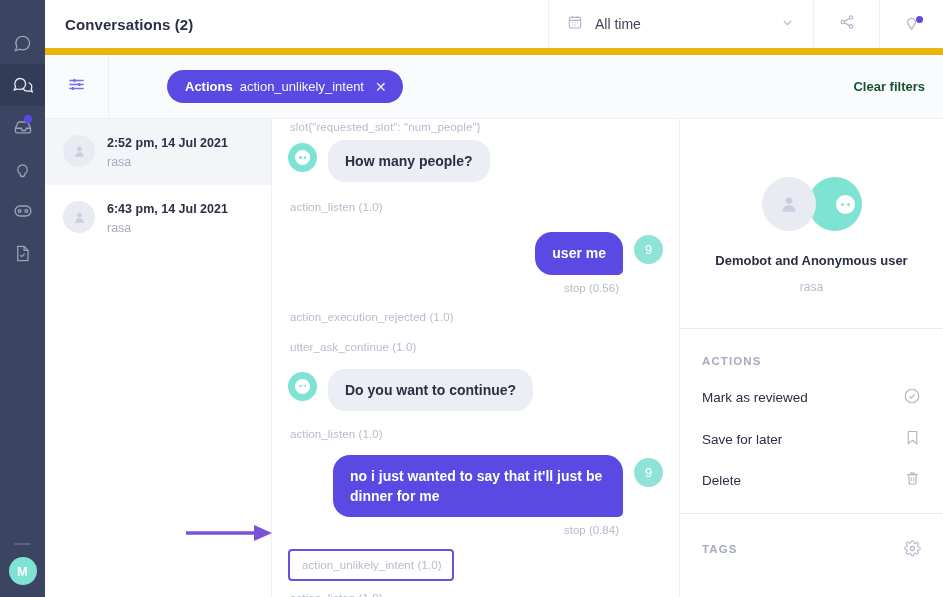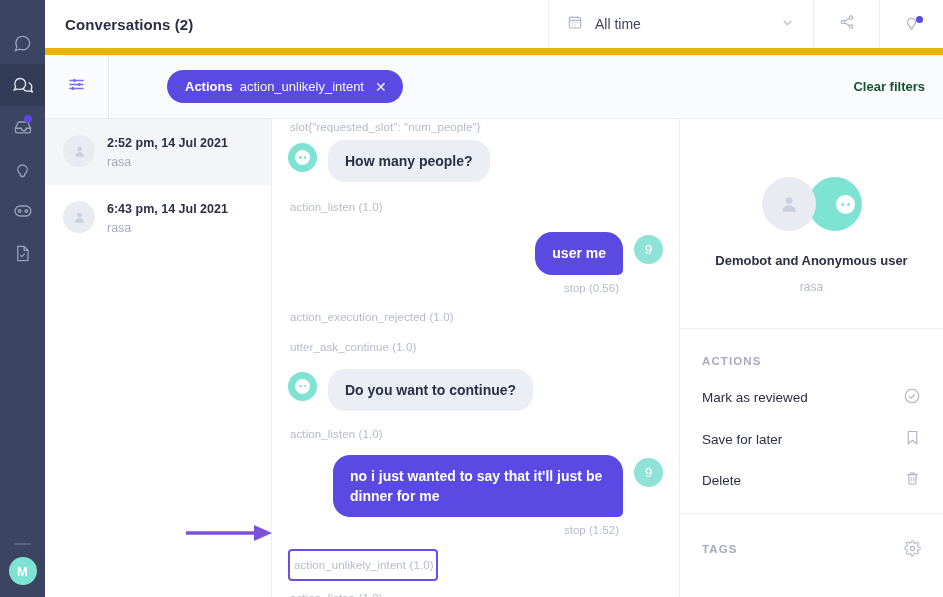--- a/index.html
+++ b/index.html
@@ -151,21 +151,21 @@
   }
   .ev {
     font-size: 11.5px; color: #b6bacb;
     padding: 0 0 0 2px;
     letter-spacing: .1px;
   }
   .ev-row { height: 30px; display: flex; align-items: center; }
   .ev-row.clipped { height: 14px; align-items: flex-end; overflow: hidden; }
   .ev-row.highlight {
     border: 2px solid #6c4ee0; border-radius: 4px;
-    padding: 0 2px; height: 32px; display: inline-flex;
+    padding: 0 10px; height: 32px; display: inline-flex;
     margin: 3px 0 2px 0;
   }
 
   .msg { display: flex; align-items: flex-start; gap: 11px; margin: 7px 0; }
   .msg.bot { justify-content: flex-start; }
   .msg.user { justify-content: flex-end; }
   .bubble {
     border-radius: 17px;
     padding: 11px 17px;
     font-size: 14px; font-weight: 600;
@@ -449,21 +449,21 @@
         </div>
 
         <div class="ev-row" style="margin-top:8px;">
           <span class="ev">action_listen (1.0)</span>
         </div>
 
         <div class="msg user" style="margin-top:6px;">
           <div class="bubble user">no i just wanted to say that it'll just be dinner for me</div>
           <div class="avatar-user">9</div>
         </div>
-        <div class="conf">stop (1.52)</div>
+        <div class="conf">stop (0.84)</div>
 
         <div style="margin-top:10px;">
           <div class="ev-row highlight">
             <span class="ev">action_unlikely_intent (1.0)</span>
           </div>
         </div>
 
         <div class="ev-row">
           <span class="ev">action_listen (1.0)</span>
         </div>

